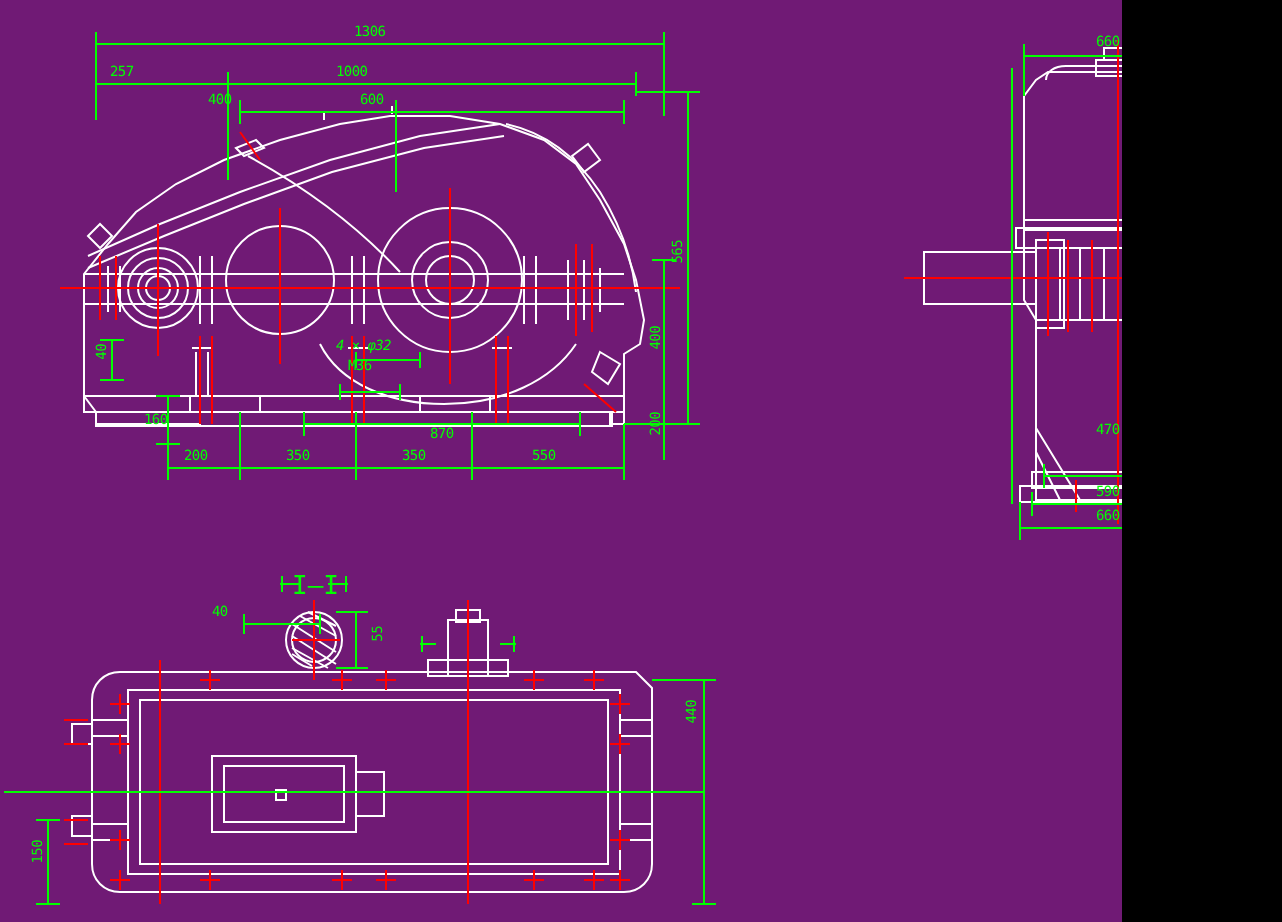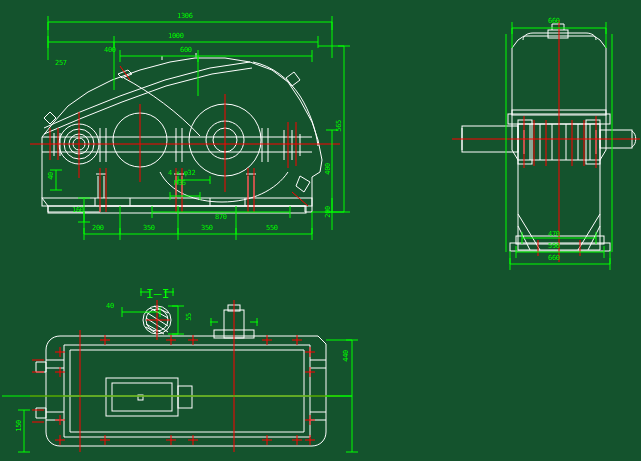--- a/index.html
+++ b/index.html
@@ -1,17 +1,17 @@
 <!DOCTYPE html>
 <html><head>
 <meta charset="utf-8">
 <style>
   html,body{margin:0;padding:0;background:#000;}
   #stage{
-    position:relative;width:641px;height:461px;background:#14532d;overflow:hidden;
+    position:relative;width:561px;height:461px;background:#701a75;overflow:hidden;
     font-family:"DejaVu Sans Mono", monospace;
   }
   #stage svg{position:absolute;left:0;top:0;}
   .dimtxt{
     position:absolute;color:#00ff00;font-size:7px;line-height:7px;
     font-family:"DejaVu Sans Mono", monospace;white-space:nowrap;
     letter-spacing:-0.3px;
   }
   .dimtxt.v{writing-mode:vertical-rl;transform:rotate(180deg);transform-origin:center;}
   .secttxt{position:absolute;color:#00ff00;font-size:13px;font-family:"DejaVu Sans Mono",monospace;white-space:nowrap;}
@@ -266,39 +266,39 @@
       <path d="M18,410 L30,410 M18,452 L30,452"></path>
 
       <path d="M140,292 L150,292 M164,292 L174,292"></path>
       <path d="M141,288 L141,296 M173,288 L173,296"></path>
       <path d="M210,322 L218,322 M250,322 L258,322"></path>
       <path d="M211,318 L211,326 M257,318 L257,326"></path>
     </g>
   </svg>
 
   <div class="dimtxt" style="left:177px;top:13px;">1306</div>
-  <div class="dimtxt" style="left:55px;top:33px;margin-top:27px;">257</div>
+  <div class="dimtxt" style="left:55px;top:33px;">257</div>
   <div class="dimtxt" style="left:168px;top:33px;">1000</div>
   <div class="dimtxt" style="left:104px;top:47px;">400</div>
   <div class="dimtxt" style="left:180px;top:47px;">600</div>
   <div class="dimtxt" style="left:215px;top:203px;margin-top:11px;">870</div>
   <div class="dimtxt" style="left:92px;top:225px;">200</div>
   <div class="dimtxt" style="left:143px;top:225px;">350</div>
   <div class="dimtxt" style="left:201px;top:225px;">350</div>
   <div class="dimtxt" style="left:266px;top:225px;">550</div>
   <div class="dimtxt" style="left:72px;top:207px;">160</div>
   <div class="dimtxt v" style="left:48px;top:172px;">40</div>
   <div class="dimtxt v" style="left:336px;top:120px;">565</div>
   <div class="dimtxt v" style="left:325px;top:163px;">400</div>
   <div class="dimtxt v" style="left:325px;top:206px;">200</div>
-  <div class="dimtxt" style="left:168px;top:170px;">4 × φ32</div>
+  <div class="dimtxt" style="left:168px;top:170px;font-style:italic;">4 × φ32</div>
   <div class="dimtxt" style="left:174px;top:180px;">M36</div>
 
   <div class="dimtxt" style="left:548px;top:18px;">660</div>
-  <div class="dimtxt" style="left:548px;top:231px;">470</div>
+  <div class="dimtxt" style="left:548px;top:212px;">470</div>
   <div class="dimtxt" style="left:548px;top:243px;">590</div>
   <div class="dimtxt" style="left:548px;top:255px;">660</div>
 
   <div class="secttxt" style="left:146px;top:286px;">I—I</div>
   <div class="dimtxt" style="left:106px;top:303px;">40</div>
   <div class="dimtxt v" style="left:186px;top:313px;">55</div>
   <div class="dimtxt v" style="left:343px;top:350px;">440</div>
   <div class="dimtxt v" style="left:16px;top:420px;">150</div>
 
 </div>

